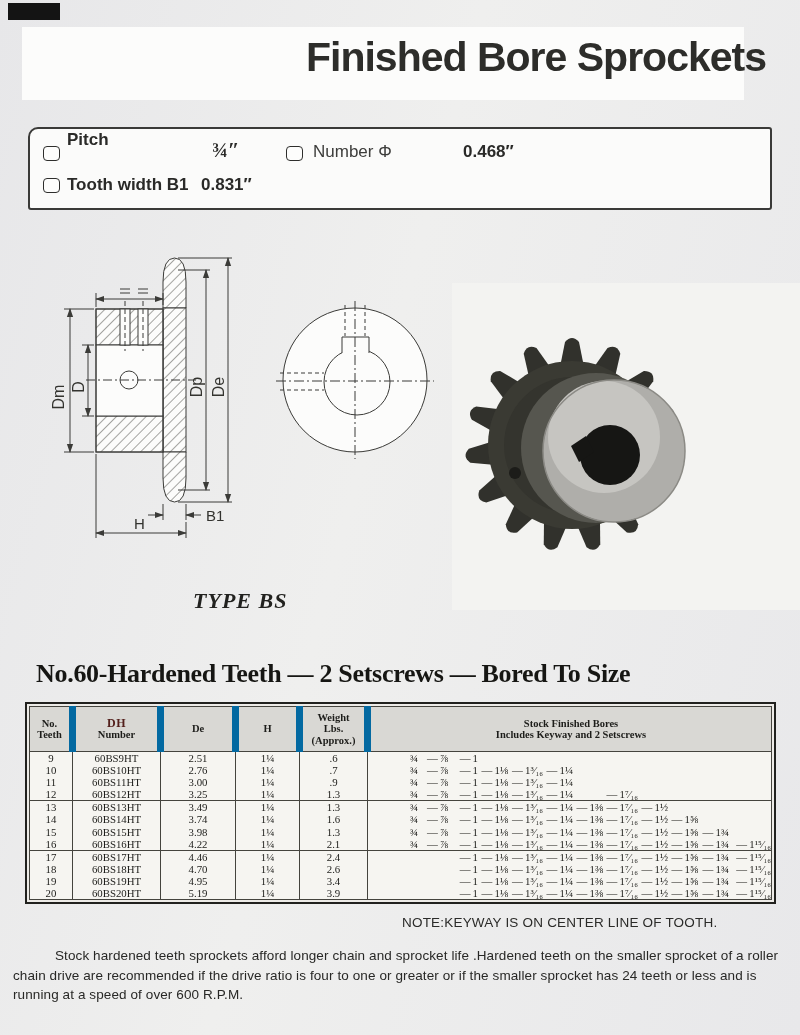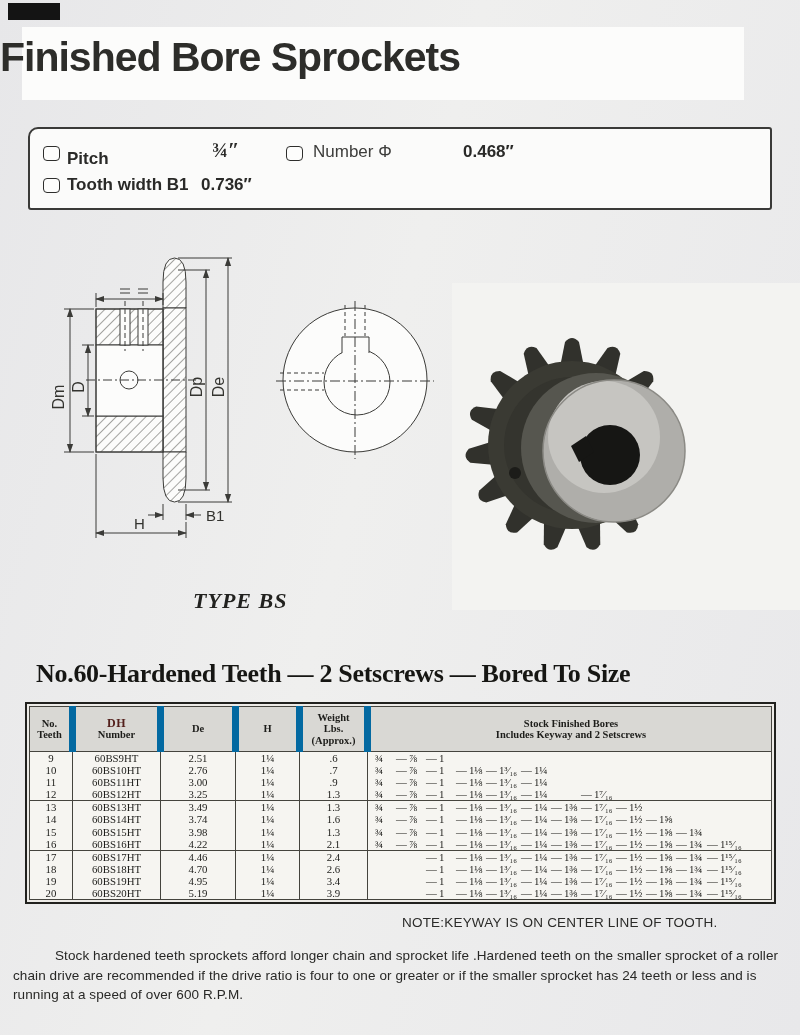--- a/index.html
+++ b/index.html
@@ -7,21 +7,21 @@
   #page{position:relative;width:800px;height:1035px;overflow:hidden;
         background:linear-gradient(105deg,#e7e7e9 0%,#efefee 45%,#e8e8ea 100%);
         color:#232321;}
   .abs{position:absolute;}
 
   
   #corner-mark{left:8px;top:3px;width:52px;height:17px;background:#141414;}
 
   
   #title-band{left:22px;top:27px;width:722px;height:73px;background:#fcfcfb;}
-  #page-title{left:0;top:34px;width:766px;text-align:left;
+  #page-title{left:0;top:34px;width:766px;text-align:right;
       font-size:41px;font-weight:900;letter-spacing:-1px;color:#2d2d2a;}
 
   
   #specs-box{left:28px;top:127px;width:740px;height:79px;background:#fbfbfa;
       border:2px solid #3a3a38;border-radius:10px 3px 3px 3px;}
   .spec-bullet{position:absolute;width:15px;height:13px;background:#fdfdfc;
       border:1.7px solid #2e2e2c;border-radius:4px;}
   .spec-label{position:absolute;font-size:17px;font-weight:bold;color:#2a2a28;white-space:nowrap;}
   .spec-label.light{font-weight:500;color:#3d3d3b;}
   .spec-value{position:absolute;font-size:17px;font-weight:bold;color:#2a2a28;white-space:nowrap;}
@@ -40,21 +40,21 @@
   #table-wrap{left:25px;top:702px;width:743px;border:2px solid #21211e;padding:2px;background:#edebe7;}
   table{border-collapse:collapse;width:100%;table-layout:fixed;background:#f6f5f1;
       border:1px solid #45443e;}
   th{background:#d9d8d4;font-family:"Liberation Serif",serif;font-weight:bold;
      font-size:10.5px;line-height:11.5px;height:44px;vertical-align:middle;text-align:center;
      border-left:7px solid #0369a1;border-bottom:1px solid #45443e;color:#1d1d1a;padding:0;}
   th:first-child,td:first-child{border-left:none;}
   th .dh{color:#54201c;font-size:12px;letter-spacing:0.5px;}
   td{font-family:"Liberation Serif",serif;font-size:10.8px;height:12.1px;line-height:12.1px;
      text-align:center;border-left:1px solid #45443e;color:#1c1c19;padding:0;white-space:nowrap;}
-  td.c-bores{text-align:left;padding-left:7px;overflow:hidden;}
+  td.c-bores{text-align:right;padding-left:7px;overflow:hidden;}
   tr.group-start td{border-top:1px solid #45443e;}
   .slot{display:inline-block;width:30px;}
   .slot.s0{width:21px;}.slot.s4{width:35px;}.slot.s7{width:35px;}.slot.s10{width:31px;}.slot.s11{width:42px;}
 
   
   #note{left:402px;top:915px;font-size:13.5px;color:#2b2b29;letter-spacing:0.2px;white-space:nowrap;}
   #paragraph{left:13px;top:946px;width:776px;font-size:13.5px;line-height:19.5px;
       color:#282826;text-indent:42px;letter-spacing:0.1px;}
 </style>
 </head>
@@ -62,30 +62,30 @@
 
 <div id="page">
 
   <div class="abs" id="corner-mark"></div>
 
   <div class="abs" id="title-band"></div>
   <div class="abs" id="page-title">Finished Bore Sprockets</div>
 
   <div class="abs" id="specs-box">
     <span class="spec-bullet" style="left:13px;top:17px;"></span>
-    <span class="spec-label" style="left:37px;top:20px;text-align:center;">Pitch</span>
+    <span class="spec-label" style="left:37px;top:1px;text-align:center;">Pitch</span>
     <span class="spec-value frac" style="left:182px;top:9px;">¾″</span>
 
     <span class="spec-bullet" style="left:256px;top:17px;"></span>
     <span class="spec-label light" style="left:283px;top:13px;">Number Φ</span>
     <span class="spec-value" style="left:433px;top:13px;">0.468″</span>
 
     <span class="spec-bullet" style="left:13px;top:49px;"></span>
     <span class="spec-label" style="left:37px;top:46px;">Tooth width B1</span>
-    <span class="spec-value" style="left:171px;top:46px;">0.736″</span>
+    <span class="spec-value" style="left:171px;top:46px;">0.831″</span>
   </div>
 
   <svg class="abs" style="left:28px;top:237px;" width="432" height="372" viewBox="0 0 432 372">
     <defs>
       <pattern id="hatch" width="7" height="7" patternUnits="userSpaceOnUse" patternTransform="rotate(45)">
         <rect width="7" height="7" fill="#fcfcfb"></rect>
         <line x1="0" y1="0" x2="0" y2="7" stroke="#5a5a56" stroke-width="1.1"></line>
       </pattern>
       <marker id="ar" viewBox="0 0 10 10" refX="9" refY="5" markerWidth="9" markerHeight="9" orient="auto-start-reverse">
         <path d="M0,1.5 L10,5 L0,8.5 z" fill="#3b3b38"></path>

